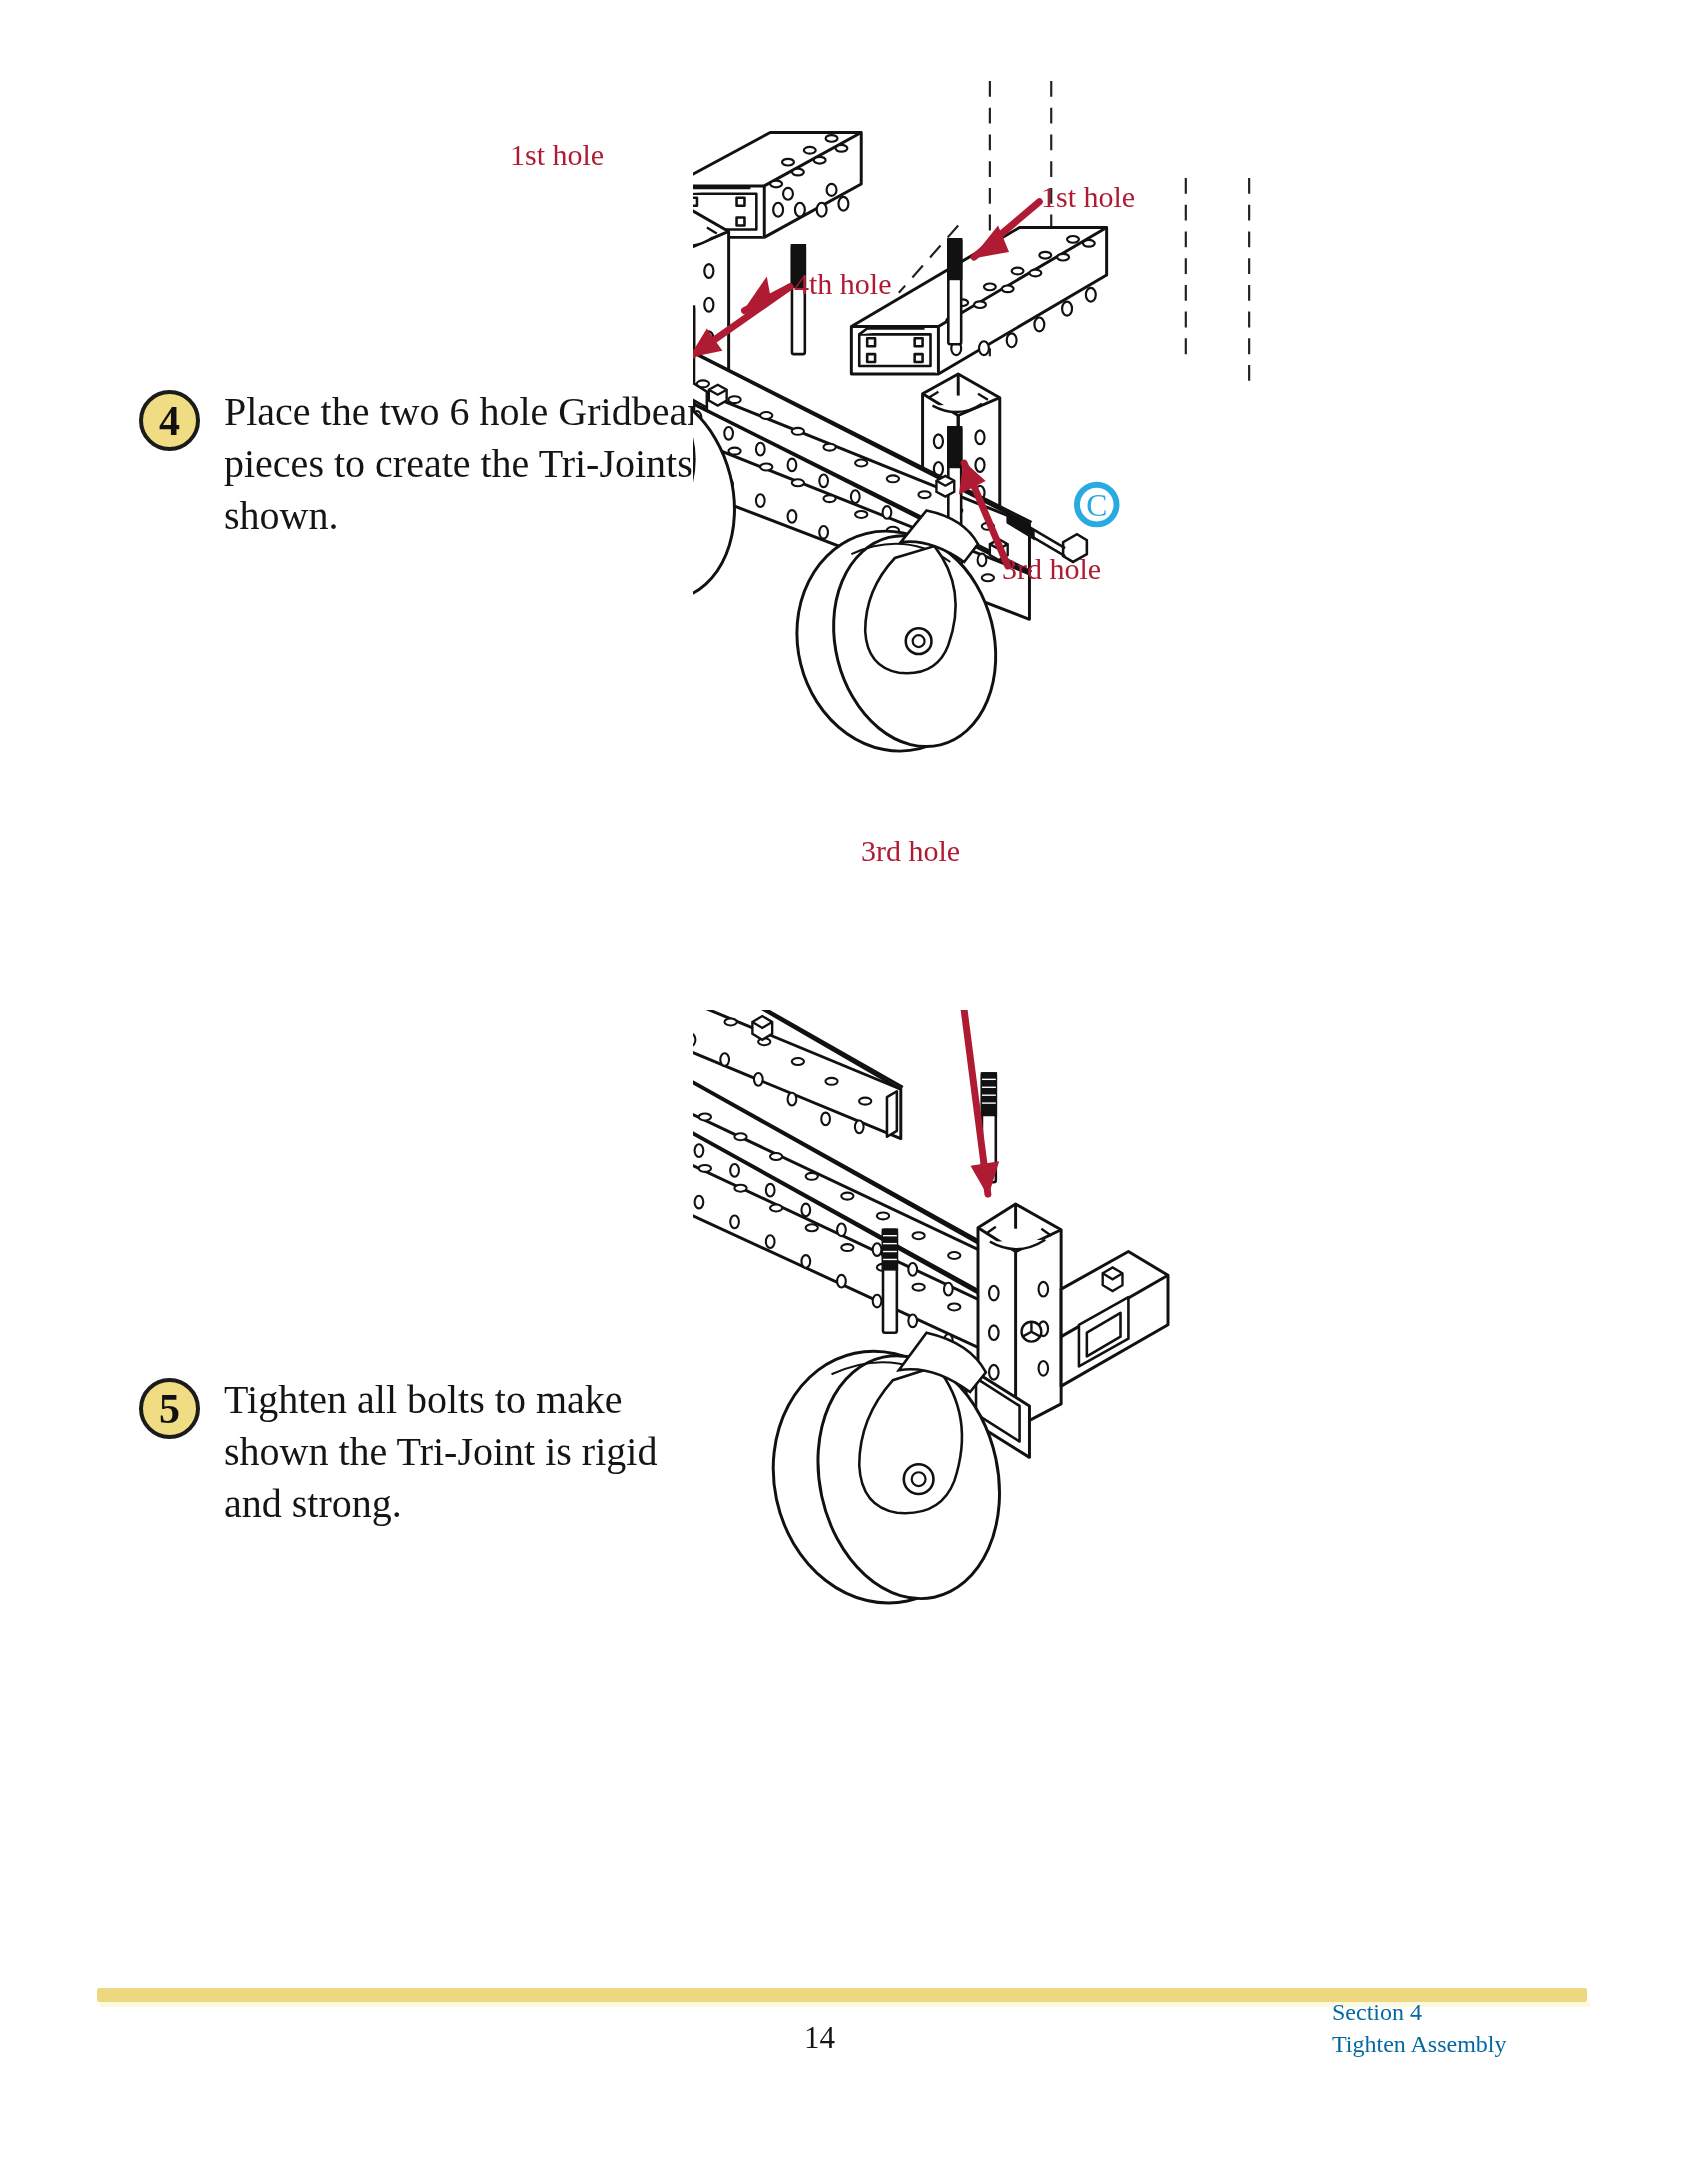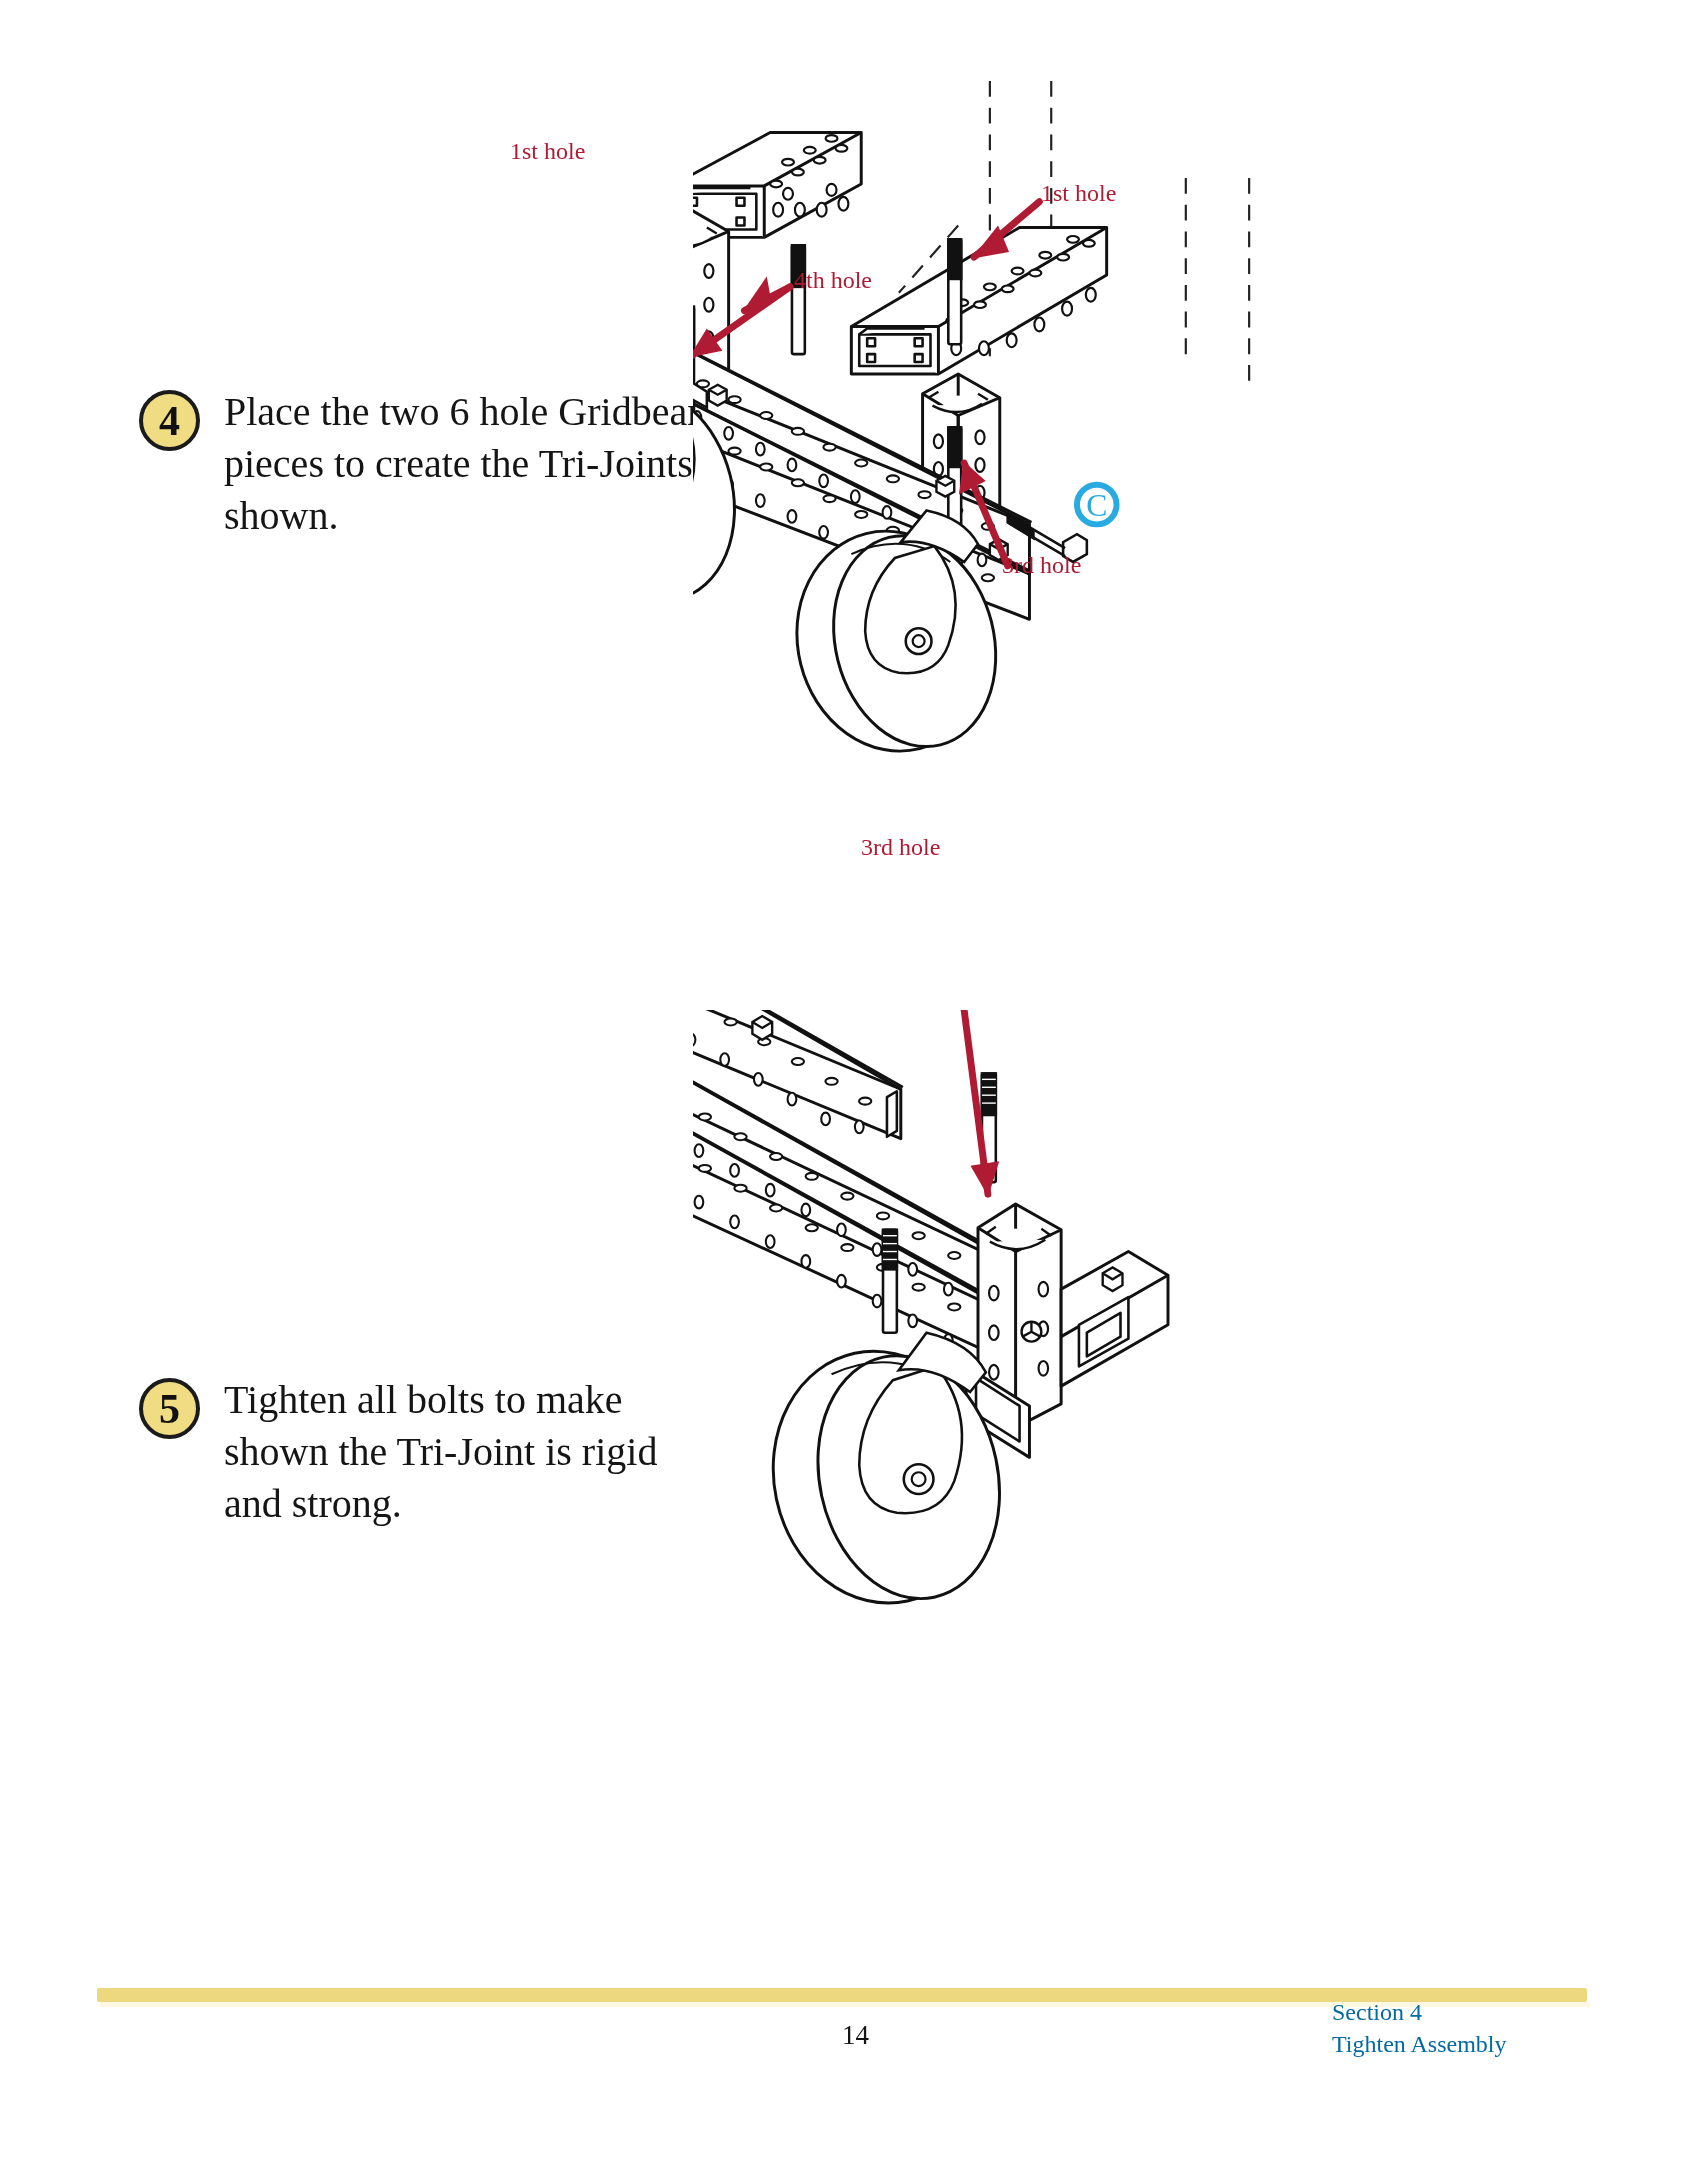--- a/index.html
+++ b/index.html
@@ -22,29 +22,29 @@
   .legend{position:relative;margin-top:30px;margin-left:73px;width:255px;height:83px;}
   .legend svg{position:absolute;left:0;top:0;}
   .legend-label{position:absolute;left:61px;top:28px;font-size:30px;color:#111;
                 letter-spacing:0.2px;white-space:nowrap;}
 
   
   .figure{position:absolute;}
   .figure svg{display:block;}
 
   
-  .callout{position:absolute;color:#B01B34;font-size:24px;white-space:nowrap;
+  .callout{position:absolute;color:#B01B34;font-size:30px;white-space:nowrap;
            font-family:"Liberation Serif","DejaVu Serif",serif;}
 
   
   .footer-bar{position:absolute;left:97px;top:1988px;width:1490px;height:14px;
               background:#EDD87F;border-radius:2px;}
   .footer-bar-shadow{position:absolute;left:100px;top:2002px;width:1490px;height:5px;
               background:#fdf8e2;}
-  .page-num{position:absolute;left:842px;top:2020px;font-size:27px;color:#151515;font-family:Liberation Serif, serif;}
+  .page-num{position:absolute;left:804px;top:2020px;font-size:31px;color:#151515;font-family:Liberation Serif, serif;}
   .sec{position:absolute;left:1332px;top:1997px;font-size:24px;line-height:1.32;color:#0369a1;}
 </style>
 </head>
 <body>
 
 <div class="page">
 
   <div class="step" style="left:139px;top:386px;">
     <div class="badge">4</div>
     <div class="step-body">

